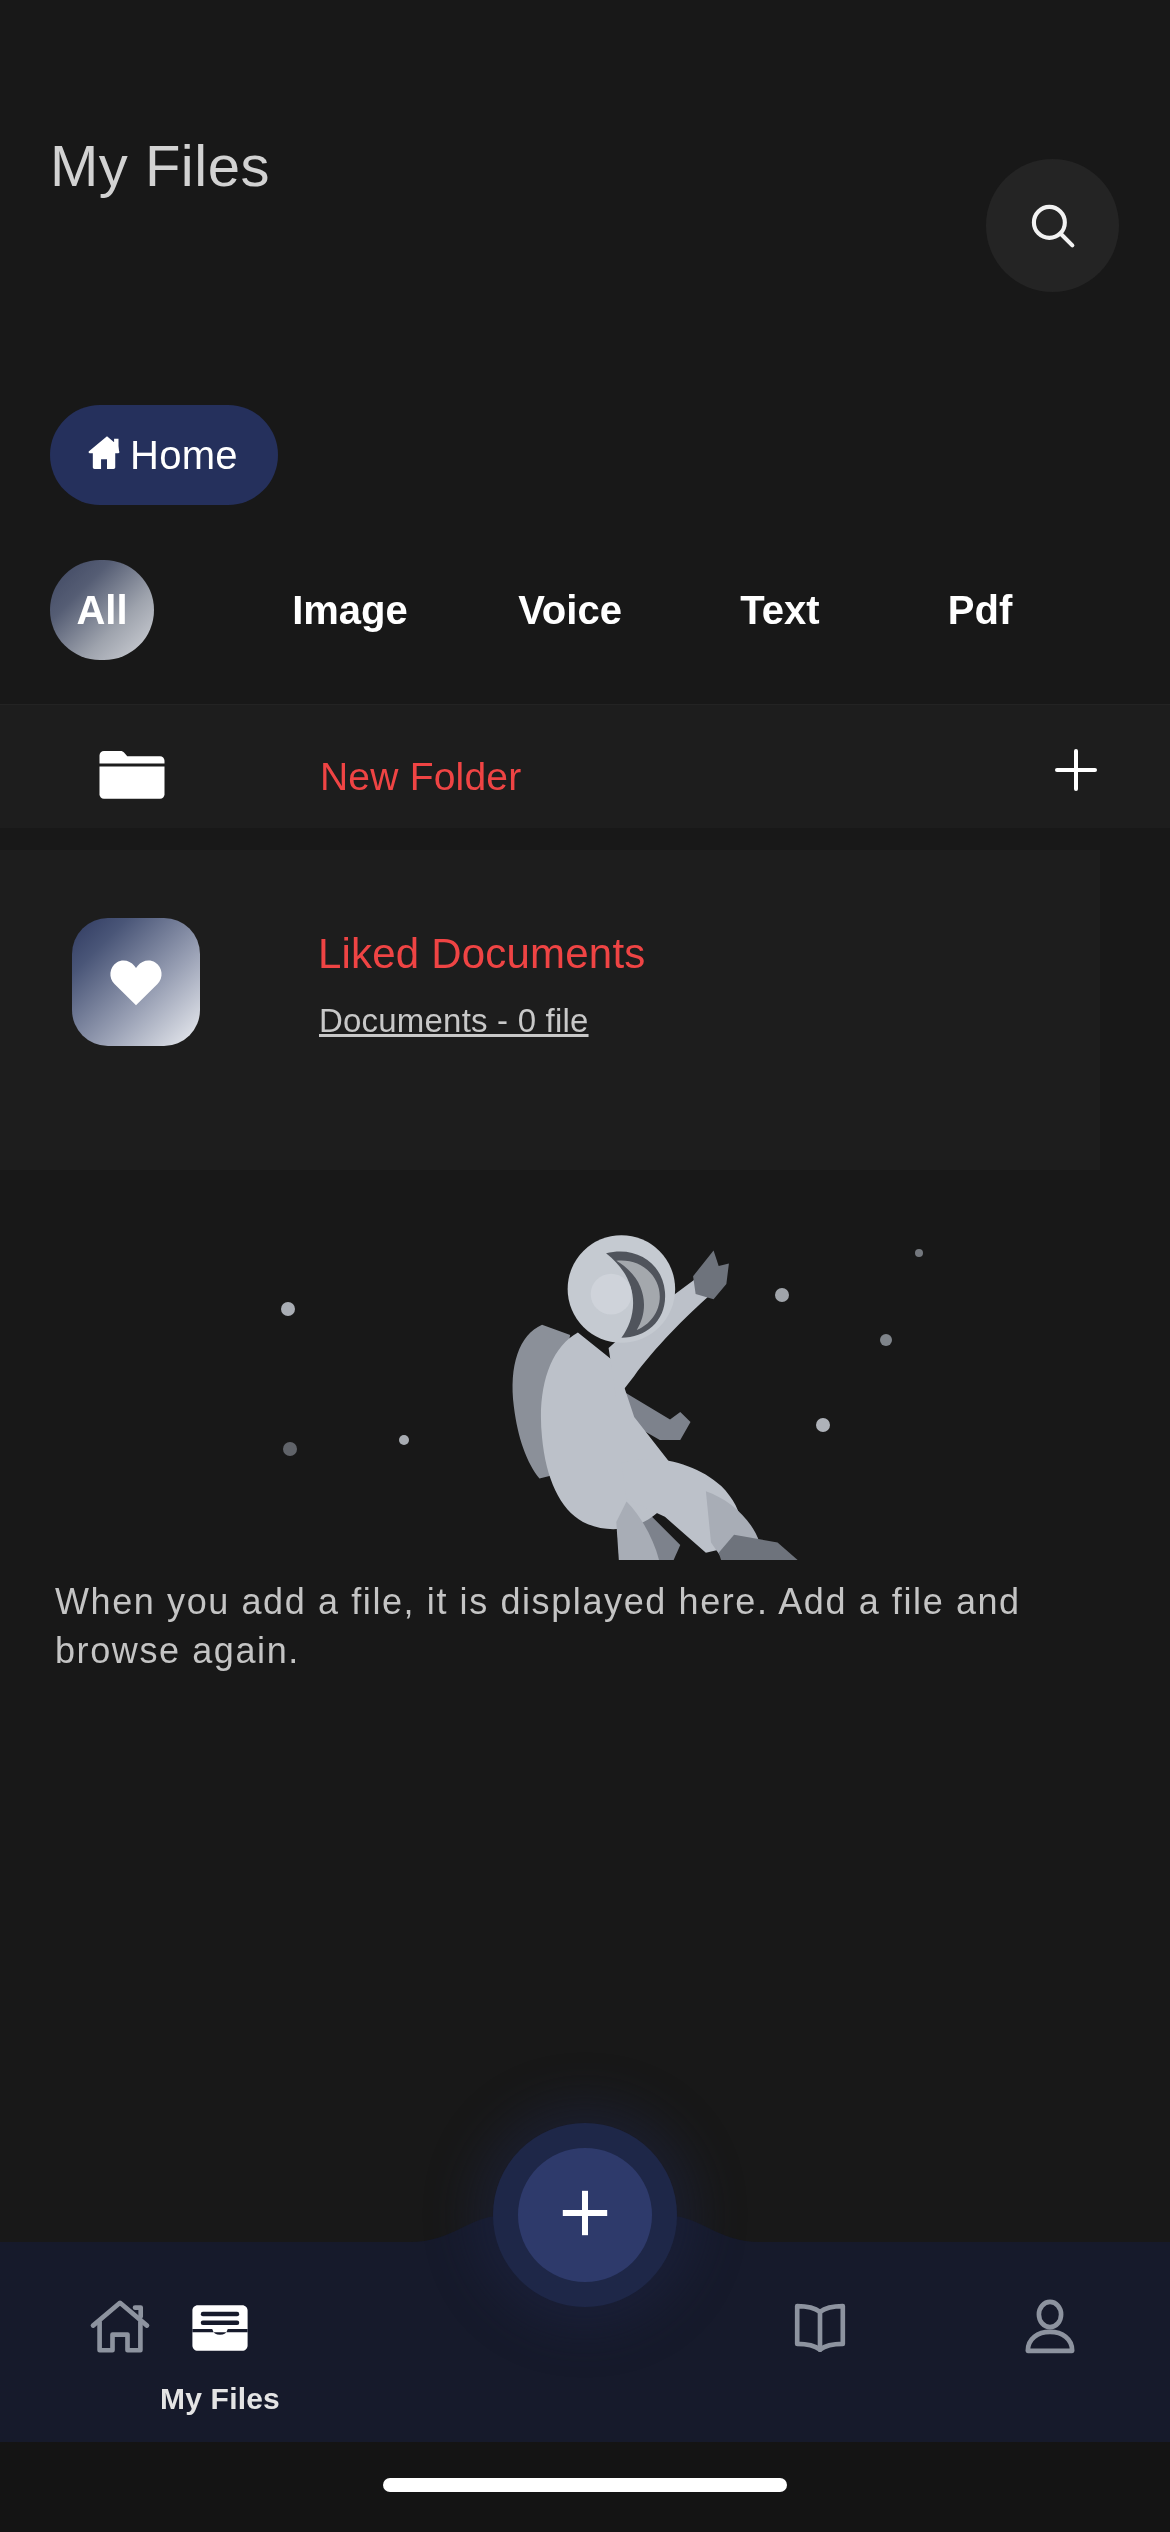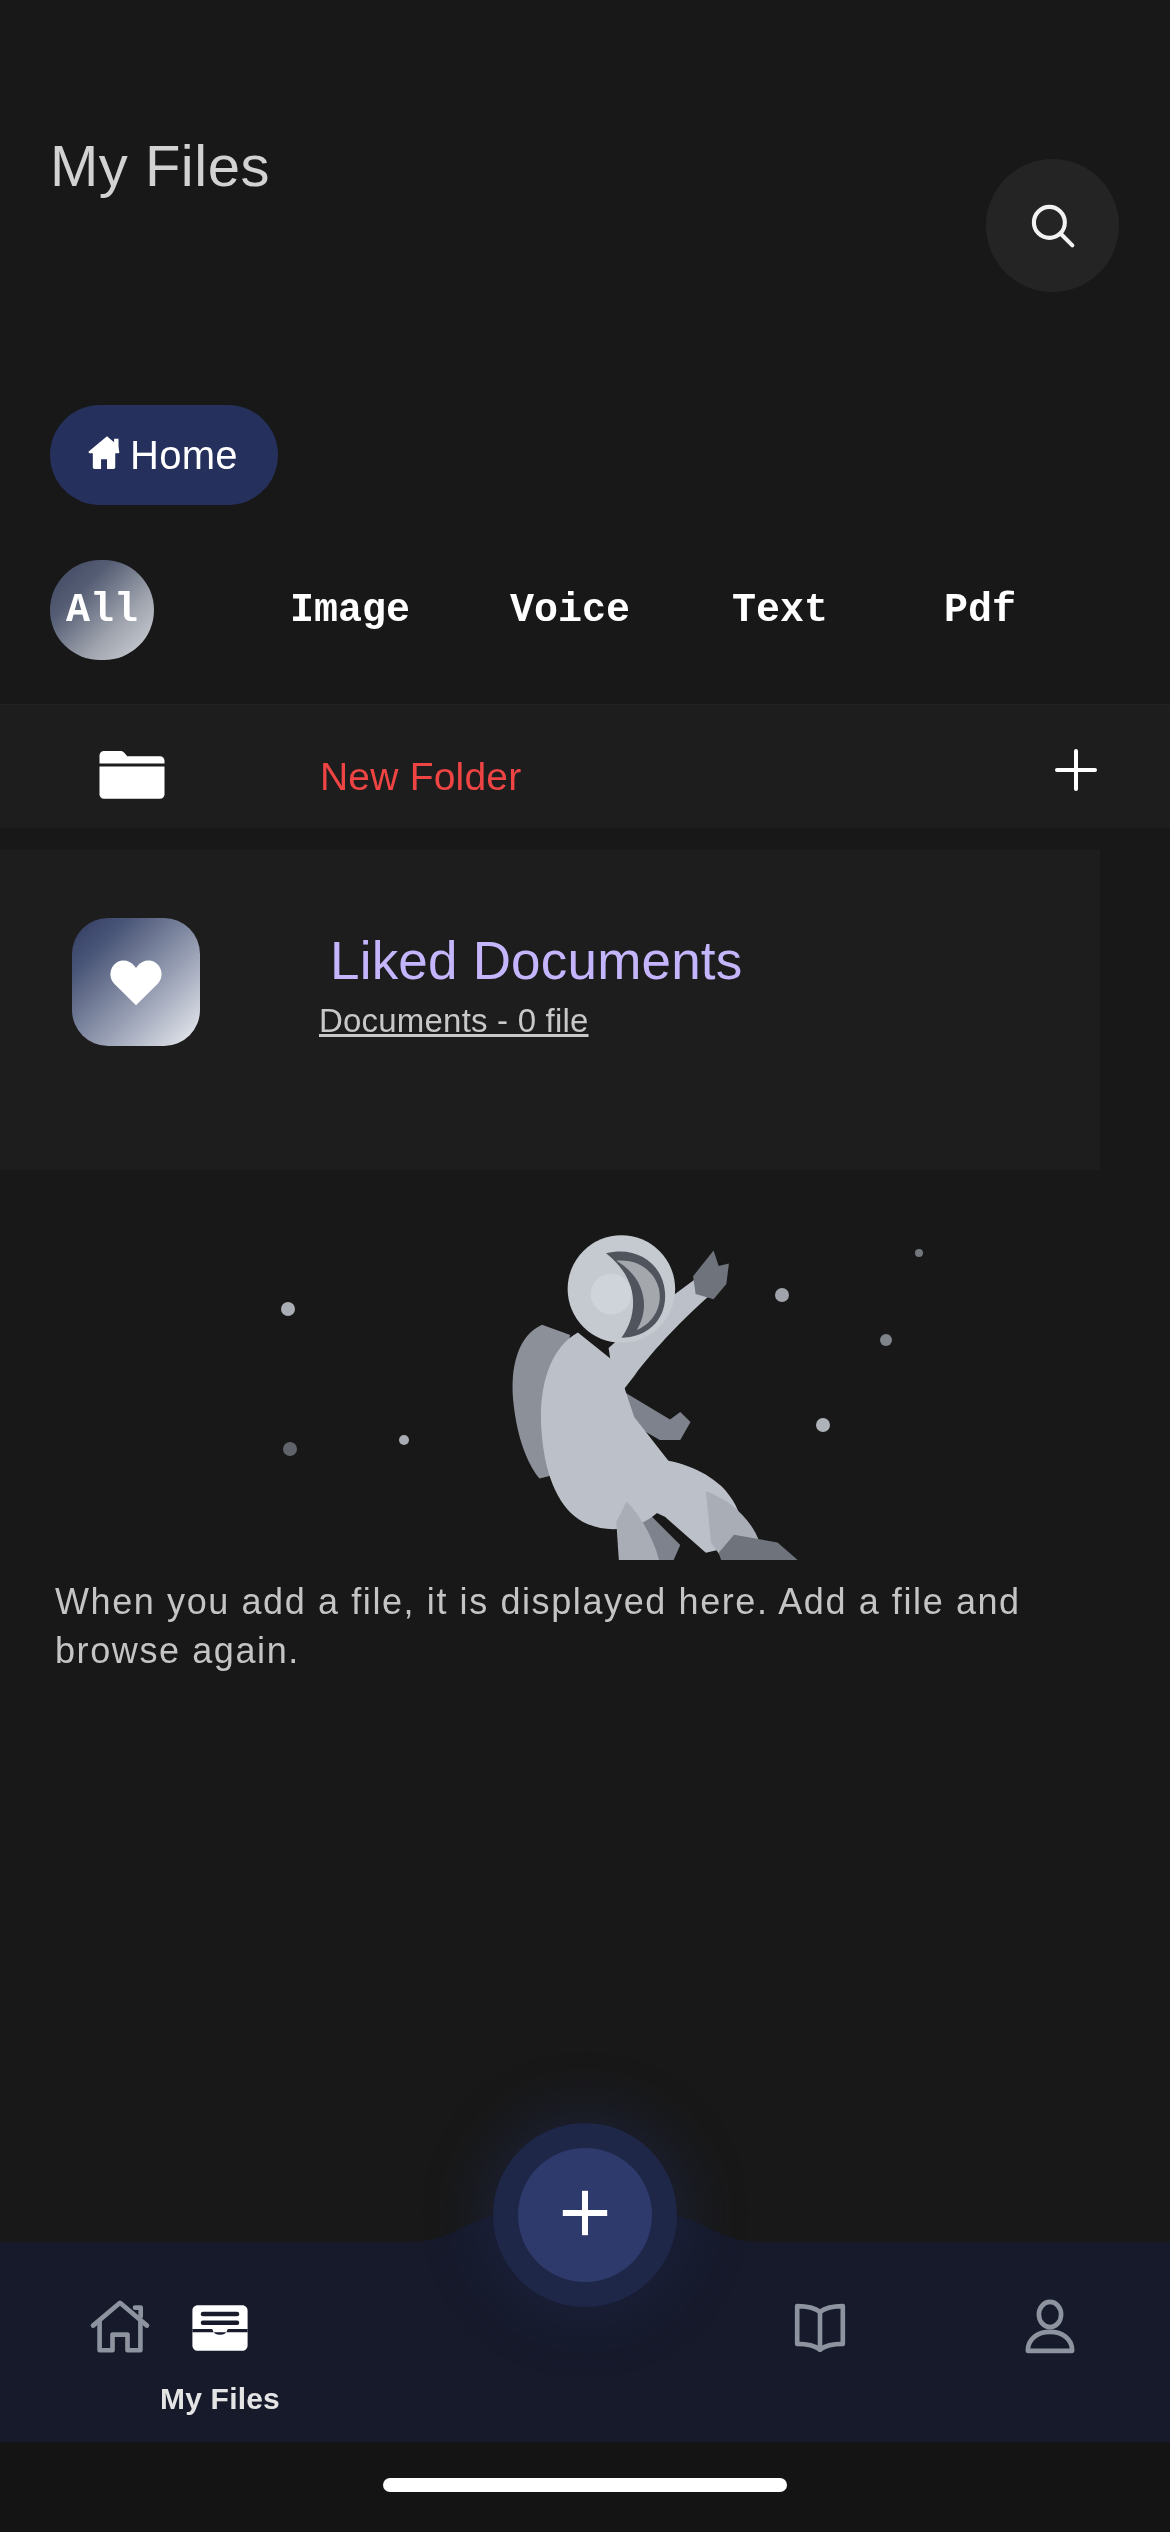--- a/index.html
+++ b/index.html
@@ -37,21 +37,21 @@
     height:100px; padding:0 40px 0 34px;
     background:#25305c; border-radius:50px;
     display:flex; align-items:center; 
   }
   .home-pill .label {
     font-size:40px; color:#ffffff; font-weight:400; letter-spacing:0.3px;
   }
 
   
   .filter-row {
-    position:absolute; left:0; top:560px; width:980px; height:120px;font-family:Liberation Mono, monospace;
+    position:absolute; left:0; top:560px; width:980px; height:120px;
   }
   .tab {
     position:absolute; top:0; height:100px;
     display:flex; align-items:center; justify-content:center;
     font-size:40px; font-weight:700; color:#ffffff;
   }
   .tab.active {
     border-radius:50px;
     background:linear-gradient(135deg, #3d4560 0%, #555d74 30%, #9ea3ad 65%, #d3d5da 100%);
   }
@@ -78,21 +78,21 @@
     background:#1d1d1d;
   }
   .liked-icon {
     position:absolute; left:72px; top:68px;
     width:128px; height:128px; border-radius:36px;
     background:linear-gradient(135deg,#2f3a60 0%, #4a5678 22%, #9ba2b6 62%, #eceef2 100%);
     display:flex; align-items:center; justify-content:center;
   }
   .liked-title {
     position:absolute; left:318px; top:80px;
-    font-size:53px; color:#c4b5fd; letter-spacing:0.2px;margin-left:12px;
+    font-size:42px; color:#ef4444; letter-spacing:0.2px;
   }
   .liked-sub {
     position:absolute; left:319px; top:152px;
     font-size:33px; color:#c8c8c8; letter-spacing:0.2px;text-decoration:underline;
   }
 
   
   .empty-illustration {
     position:absolute; left:0; top:1195px; width:1170px; height:365px;
   }

